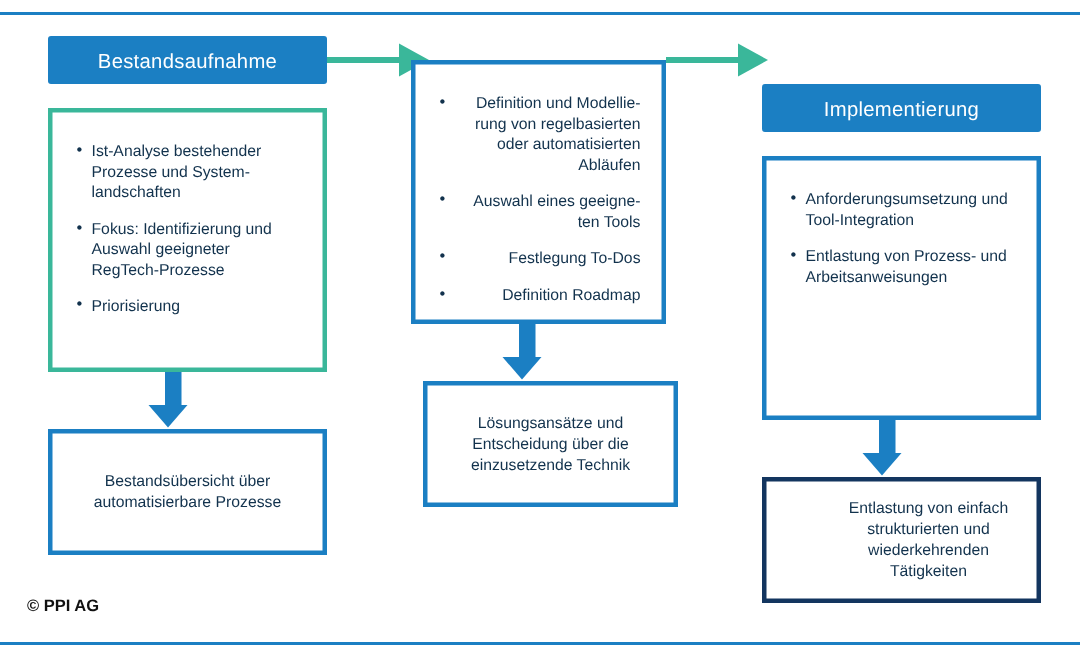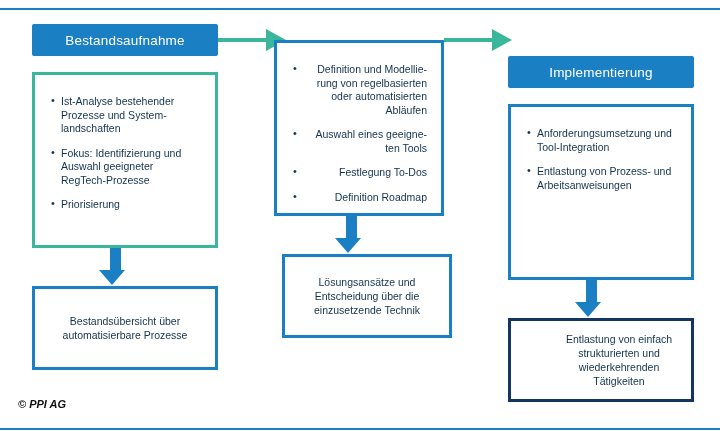--- a/index.html
+++ b/index.html
@@ -167,21 +167,20 @@
   .rb-2 { width: 186px; height: 84px; border-color: #13355f; padding-left: 44px; }
 
   
   .footer {
     position: absolute;
     left: 18px;
     top: 398px;
     font-size: 11px;
     font-weight: bold;
     color: #111111;
-    font-style: italic;
   }
 </style>
 </head>
 <body>
 
 <div id="diagram">
 
   <div class="rule top"></div>
   <div class="rule bottom"></div>
 

